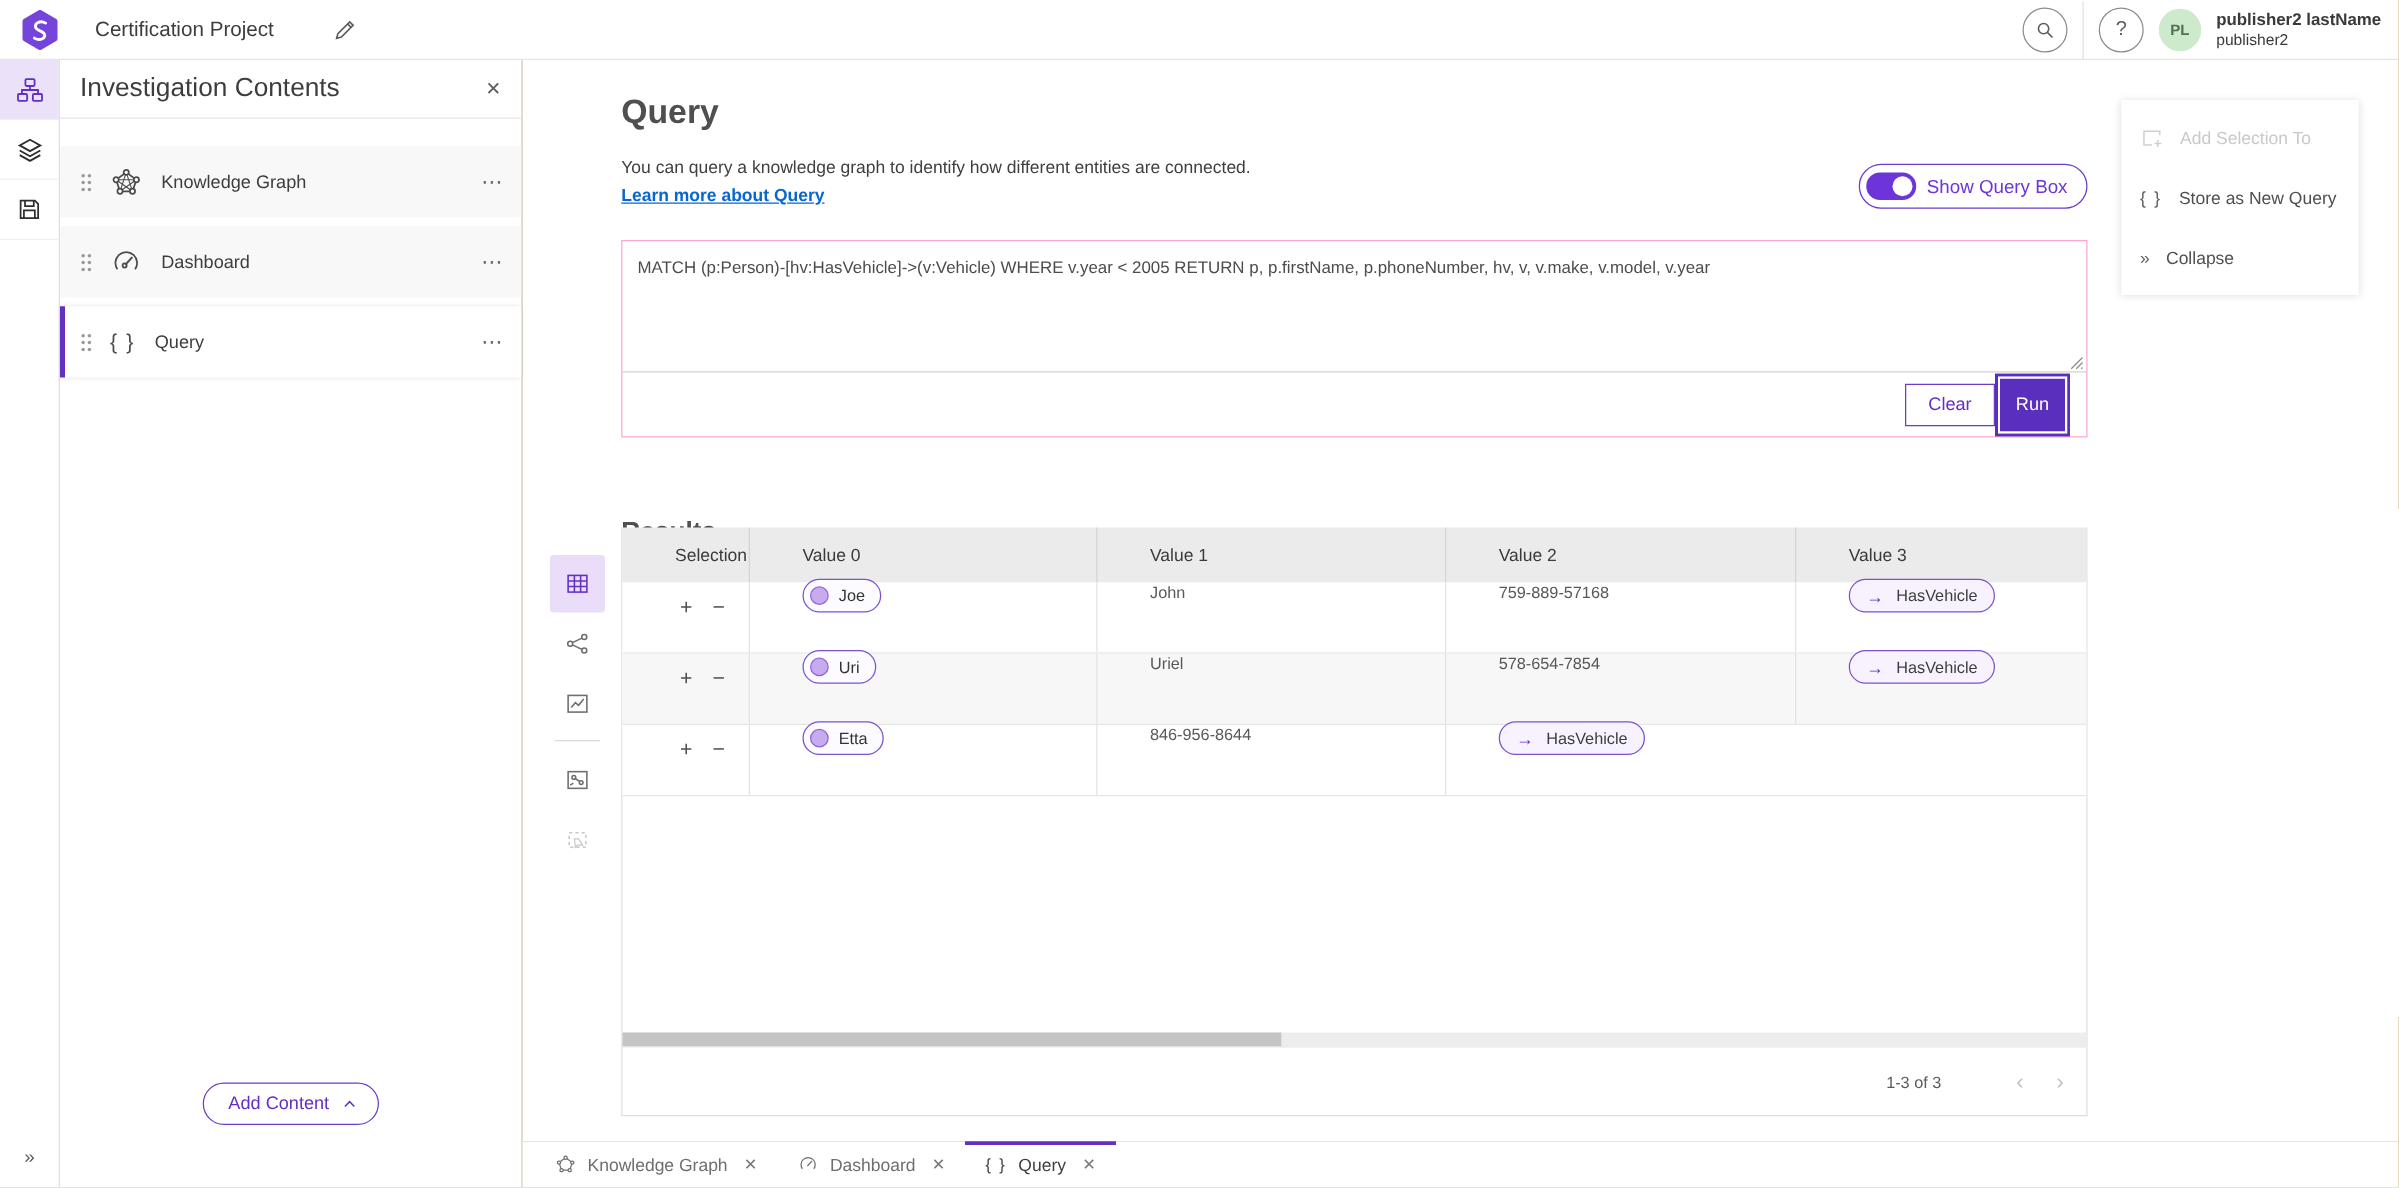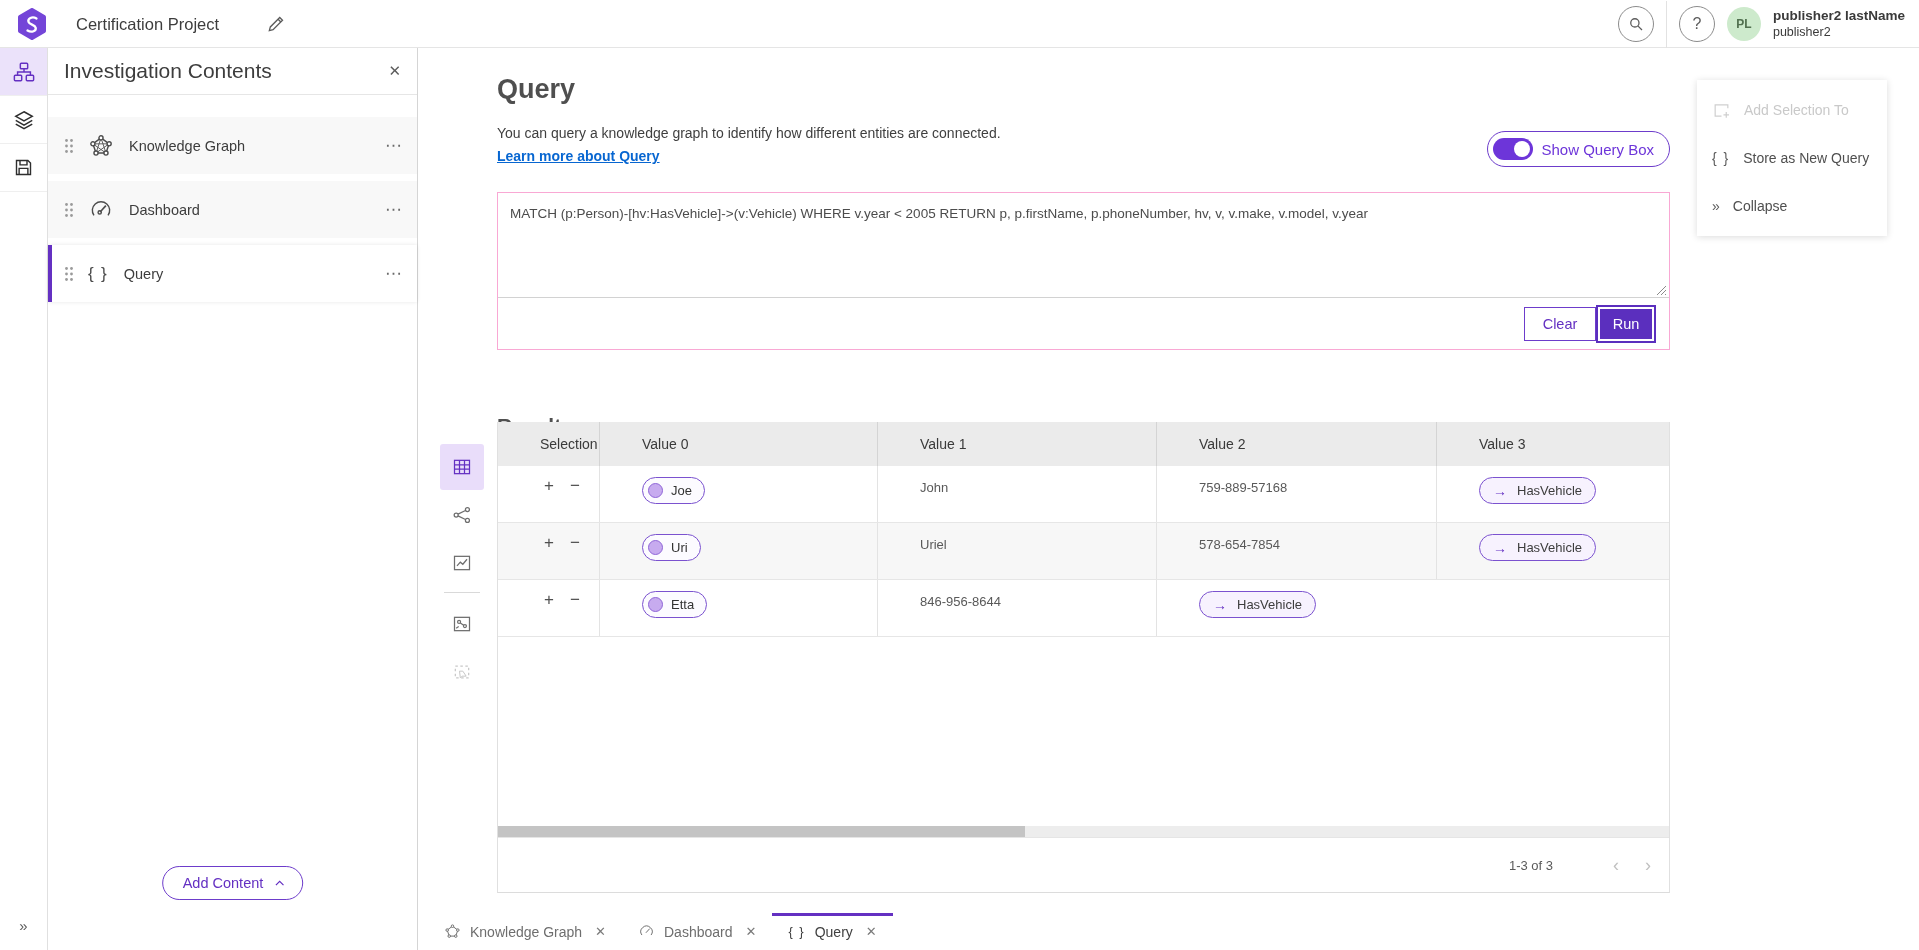--- a/index.html
+++ b/index.html
@@ -78,21 +78,21 @@
     border:1px solid #f9a8d4; background:#fff; }
   .qtext { display:block; width:100%; height:103px; border:none; resize:none; outline:none;
     padding:13px 12px; font-family:"Liberation Sans", sans-serif; font-size:13.5px; color:#4c4c4c;
     background:transparent; }
   .resize-handle { position:absolute; right:2px; top:92px; color:#8b8b8b; cursor:nwse-resize; }
   .qactions { position:absolute; left:0; top:104px; width:100%; height:53px;
     border-top:1px solid #d2d2d2; display:flex; align-items:center; justify-content:flex-end;
     padding-right:13px; }
   .btn-clear { width:72px; height:34px; border:1.5px solid #6d3ccb; background:#fff; color:#6430c2;
     font-size:14.5px; cursor:pointer; font-family:inherit; }
-  .btn-run { width:60px; height:38px; border:2px solid #5b2fbe; background:#5b2fbe; color:#fff;
+  .btn-run { width:60px; height:50px; border:2px solid #5b2fbe; background:#5b2fbe; color:#fff;
     font-size:14.5px; cursor:pointer; box-shadow:inset 0 0 0 2px #fff; font-family:inherit; }
 
   .results-title { position:absolute; left:79px; top:366px; font-size:21px; font-weight:bold; color:#4f4f4f; }
 
   
   .view-rail { position:absolute; left:22px; top:396px; width:44px; }
   .view-btn { width:44px; height:46px; display:flex; align-items:center; justify-content:center;
     color:#6e6e6e; cursor:pointer; border-radius:3px; margin-bottom:2px; }
   .view-btn.active { background:#e9ddfa; color:#6430c2; }
   .view-btn.disabled { opacity:.38; cursor:default; }
@@ -102,21 +102,21 @@
   .rtable { position:absolute; left:79px; top:374px; width:1173px;
     border-left:1px solid #e0e0e0; border-right:1px solid #e0e0e0; border-bottom:1px solid #dcdcdc; }
   .trow { display:grid; grid-template-columns:102px 278px 279px 280px 1fr; }
   .thead { background:#ebebeb; height:44px; }
   .thead .tcell { font-size:14px; color:#3a3a3a; border-right:1px solid #d4d4d4; }
   .thead .tcell:last-child { border-right:none; }
   .tcell { display:flex; align-items:center; padding-left:14px;margin-left:28px; }
   .tbody-row { height:57px; background:#fff; border-bottom:1px solid #e6e6e6; }
   .tbody-row.alt { background:#f7f7f7; }
   .tbody-row .tcell { font-size:13px; color:#595959; border-right:1px solid #e3e3e3;
-    align-items:flex-start; padding-top:14px; }
+    align-items:flex-start; }
   .tbody-row .tcell:last-child { border-right:none; }
   .sel-cell { display:flex; gap:16px; padding-left:18px !important; padding-top:10px !important; }
   .sel-btn { border:none; background:transparent; font-size:17px; color:#4f4f4f; cursor:pointer; }
   .entity-pill { display:inline-flex; align-items:center; gap:8px; height:27px; padding:0 12px 0 5px;
     border:1.5px solid #7b52cf; border-radius:14px; background:#fcfbff; cursor:pointer; margin-top:-3px;}
   .entity-dot { width:15px; height:15px; border-radius:50%; background:#c7abef; border:1px solid #9066d8; }
   .entity-name { font-size:13px; color:#333; }
   .rel-pill { display:inline-flex; align-items:center; gap:10px; height:27px; padding:0 13px;
     border:1.5px solid #7b52cf; border-radius:14px; background:#f7f2fe; cursor:pointer; margin-top:-3px;}
   .rel-arrow { color:#6430c2; font-size:14px; }

